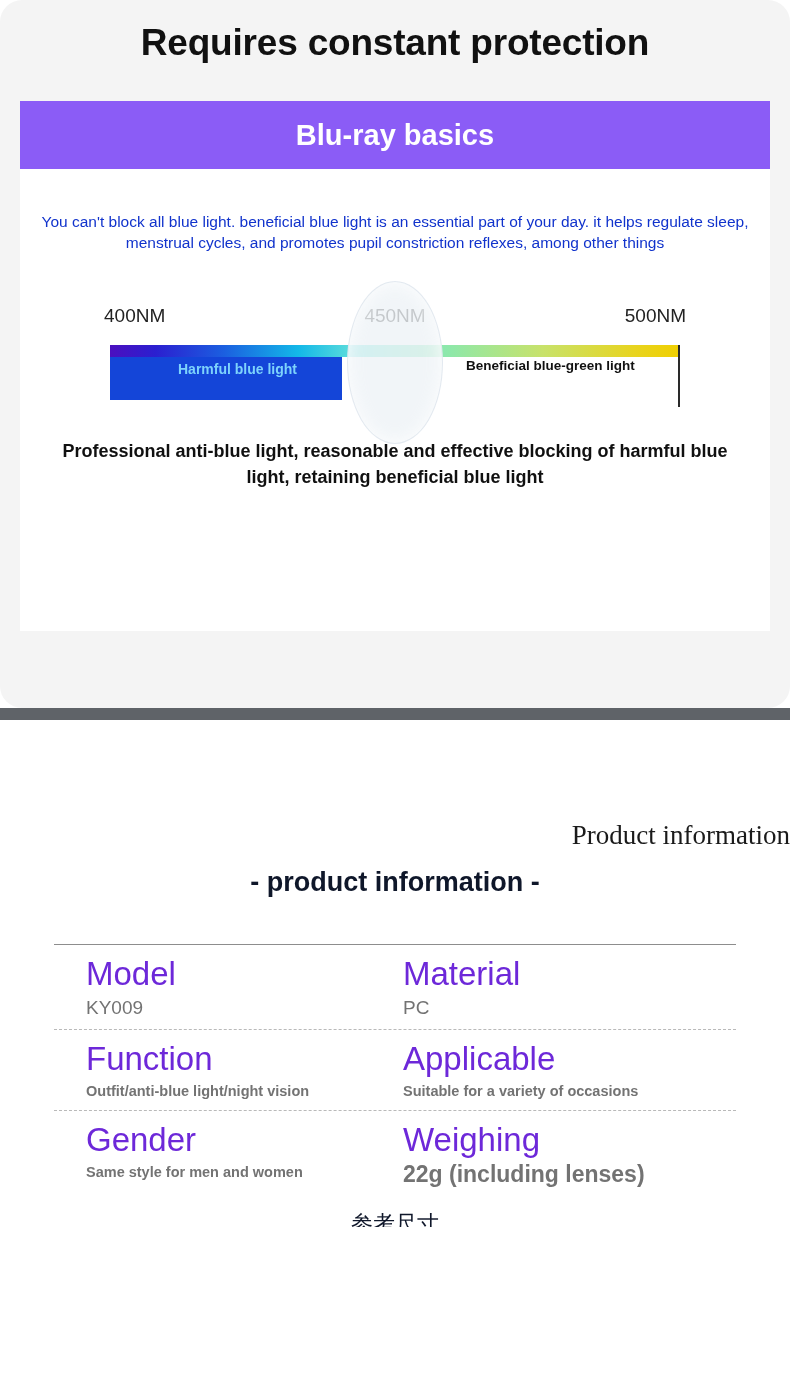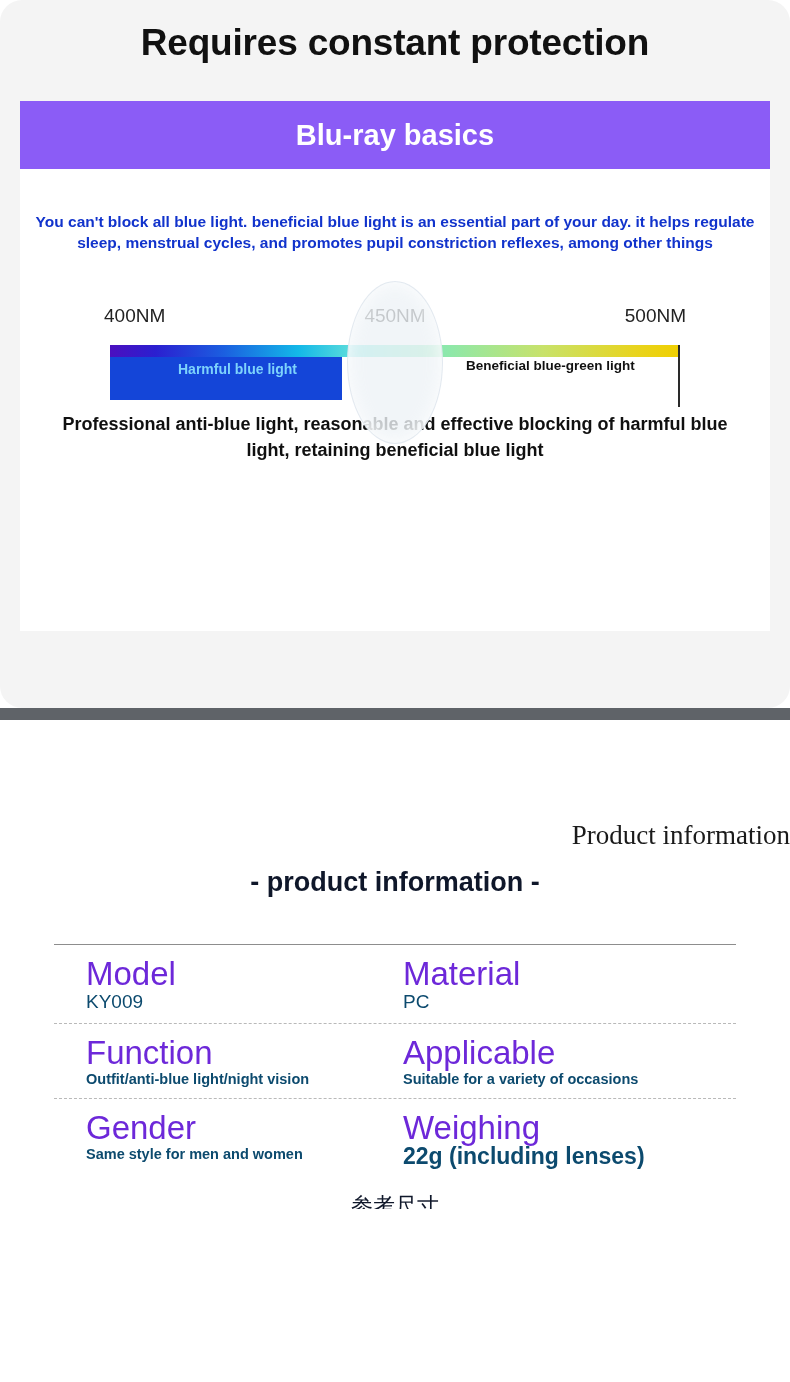--- a/index.html
+++ b/index.html
@@ -47,21 +47,21 @@
     justify-content: center;
   }
   .card-header-title {
     color: #ffffff;
     font-size: 29px;
     font-weight: bold;
   }
 
   .card-intro {
     color: #1133cc;
-    font-weight: bold;
+    font-weight: normal;
     font-size: 15.5px;
     line-height: 21px;
     text-align: center;
     padding: 42px 8px 0 8px;
   }
 
   
   .spectrum-wrap {
     position: relative;
     margin-top: 52px;
@@ -135,21 +135,21 @@
     top: -64px;
     width: 96px;
     height: 163px;
     border-radius: 50%;
     background: rgba(238,243,246,0.80);
     box-shadow: inset 0 0 18px rgba(255,255,255,0.9);
     border: 1px solid rgba(225,232,238,0.9);
   }
 
   .spectrum-caption {
-    margin: 11px 20px 0 20px;
+    margin: 38px 20px 0 20px;
     text-align: center;
     font-size: 18px;
     font-weight: bold;
     color: #101010;
     line-height: 26px;
   }
 
   
   .divider {
     height: 12px;
@@ -191,22 +191,22 @@
     padding-left: 32px;
   }
   .spec-cell.right { padding-left: 8px; }
   .spec-label {
     font-size: 33px;
     color: #6d28d9;
     line-height: 34px;
   }
   .spec-value {
     font-size: 19px;
-    color: #0c4a6e;
-    margin-top: 0;
+    color: #737373;
+    margin-top: 6px;
     line-height: 22px;
   }
   .spec-value.small {
     font-size: 14.5px;
     font-weight: bold;
     line-height: 18px;
   }
   .spec-value.big {
     font-size: 23px;
     font-weight: bold;

